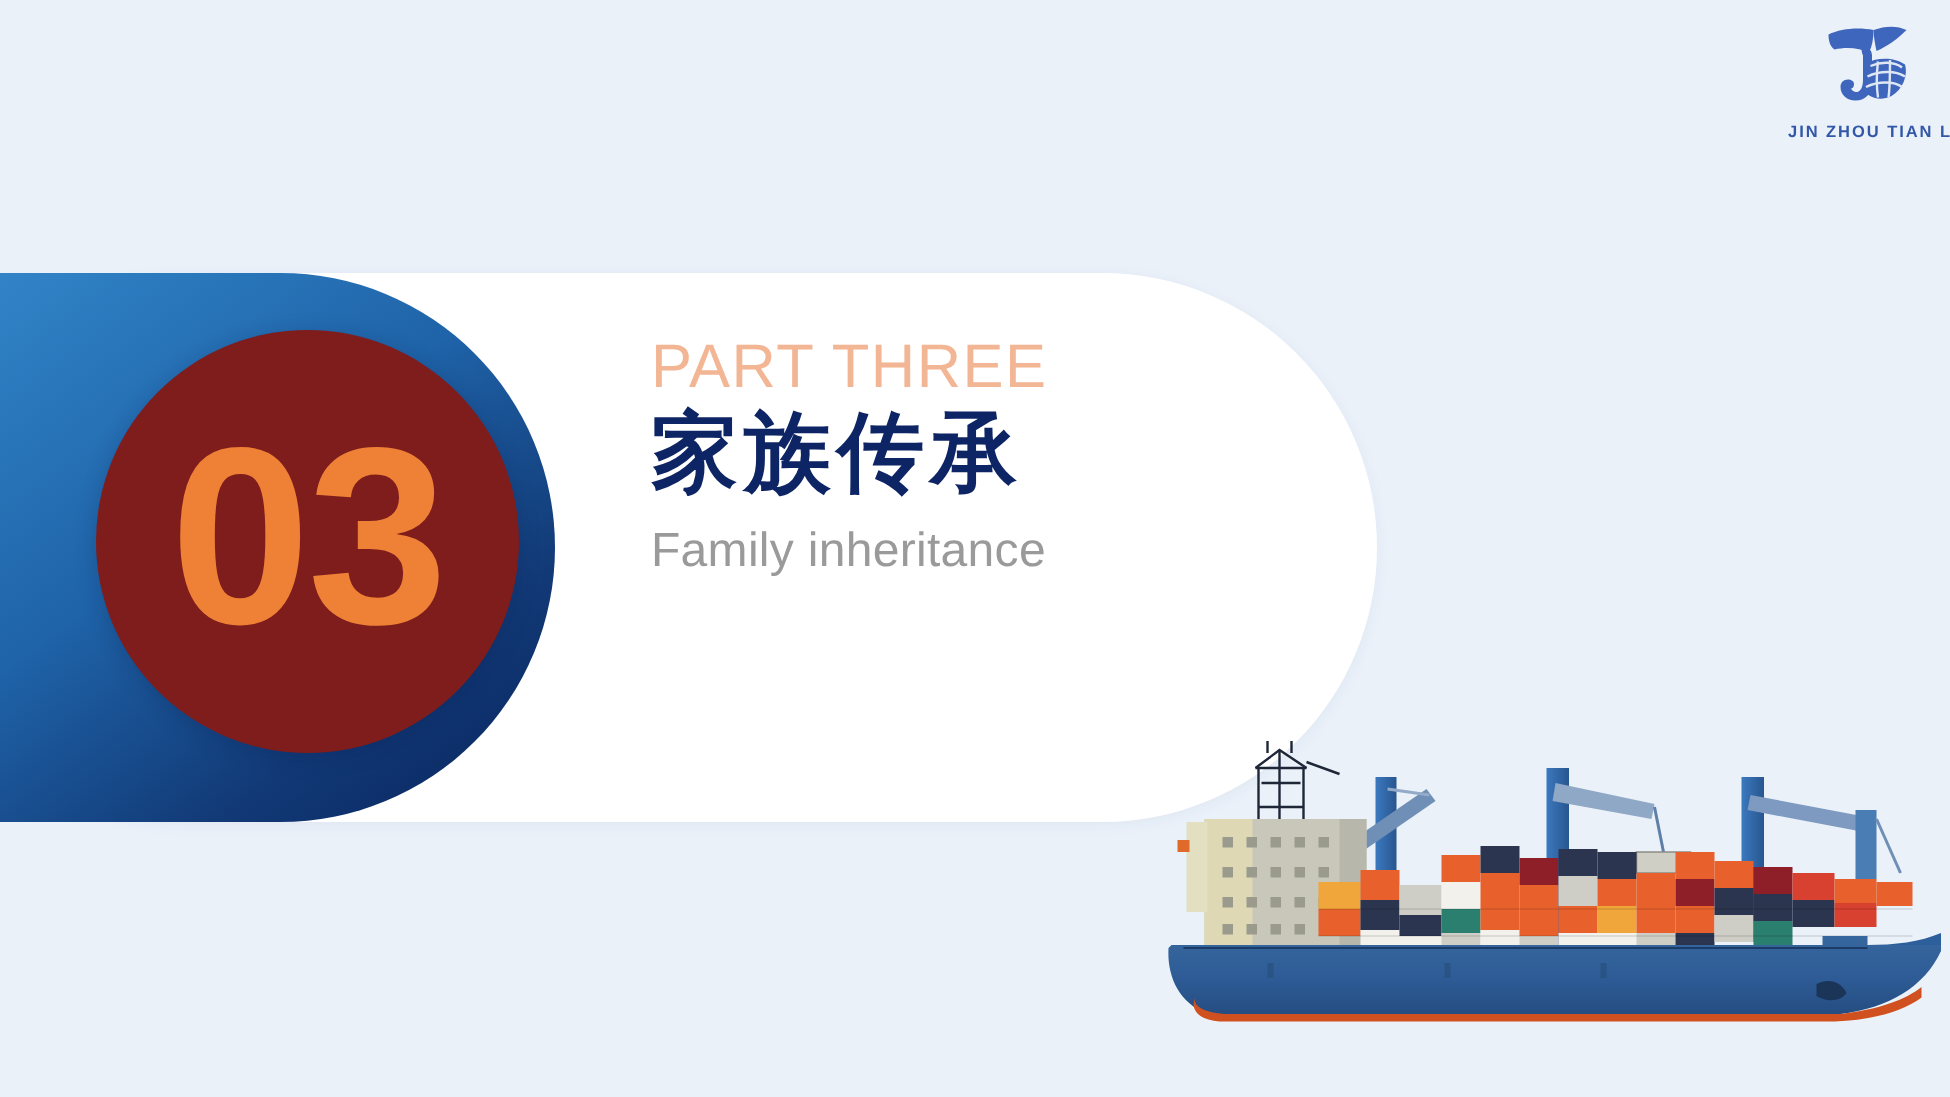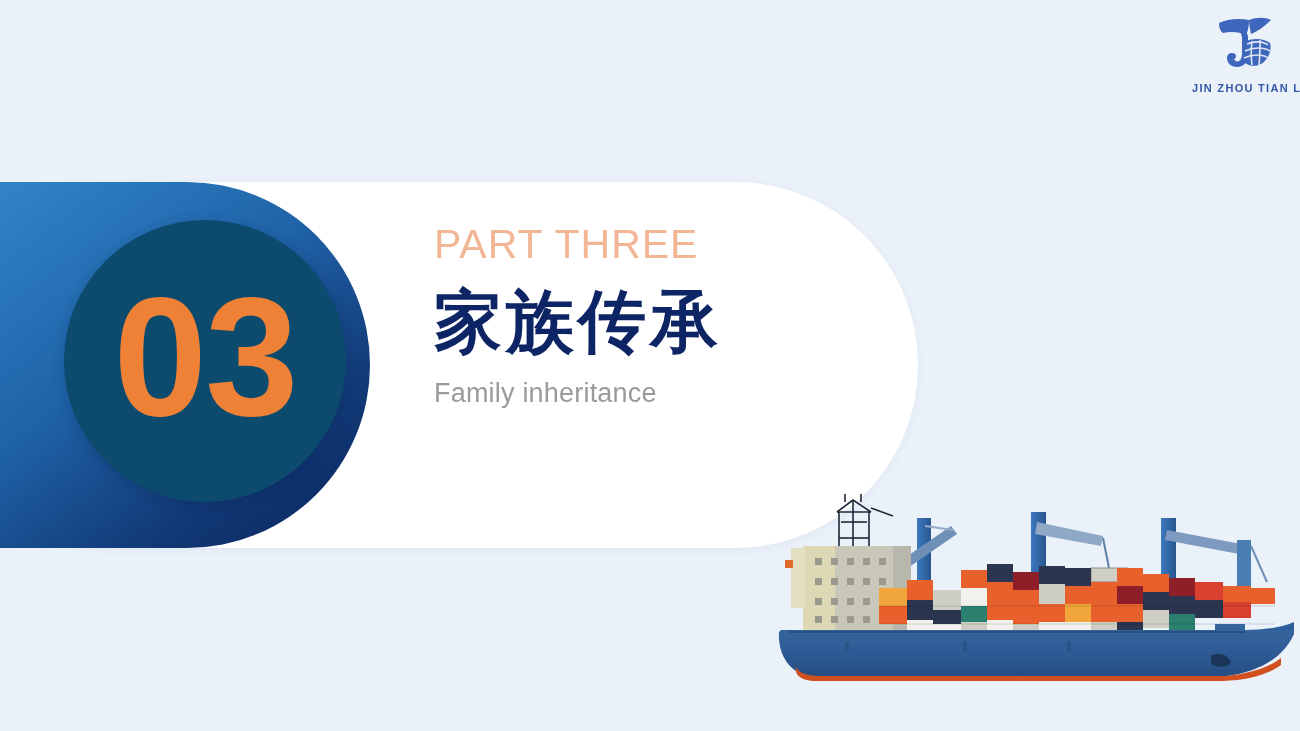--- a/index.html
+++ b/index.html
@@ -70,21 +70,21 @@
   }
 
   
   #number-circle {
     position: absolute;
     left: 64px;
     top: 220px;
     width: 282px;
     height: 282px;
     border-radius: 50%;
-    background: #0c4a6e;
+    background: #7f1d1d;
     display: flex;
     align-items: center;
     justify-content: center;
     box-shadow: 0 3px 14px rgba(0,25,70,0.22);
   }
   #number-text {
     font-family: "Liberation Sans", sans-serif;
     font-size: 168px;
     font-weight: bold;
     color: #ef8136;
@@ -103,33 +103,33 @@
   #part-label {
     font-family: "Liberation Sans", sans-serif;
     font-size: 41px;
     font-weight: normal;
     letter-spacing: 1px;
     color: #f3b694;
     line-height: 1.08;
     white-space: nowrap;
   }
   #cn-title {
-    margin-top: 24px;
-    font-family: Liberation Mono, monospace;
-    font-size: 68px;
+    margin-top: 5px;
+    font-family: Liberation Serif, serif;
+    font-size: 58px;
     font-weight: bold;
     color: #0e2565;
     letter-spacing: 4px;
     line-height: 1.08;
     white-space: nowrap;
   }
   #en-subtitle {
     margin-top: 14px;
     font-family: "Liberation Sans", sans-serif;
-    font-size: 27px;
+    font-size: 32px;
     font-weight: normal;
     color: #9a9a9a;
     letter-spacing: 0.2px;
     white-space: nowrap;
   }
 
   
   #ship-wrap {
     position: absolute;
     left: 775px;

